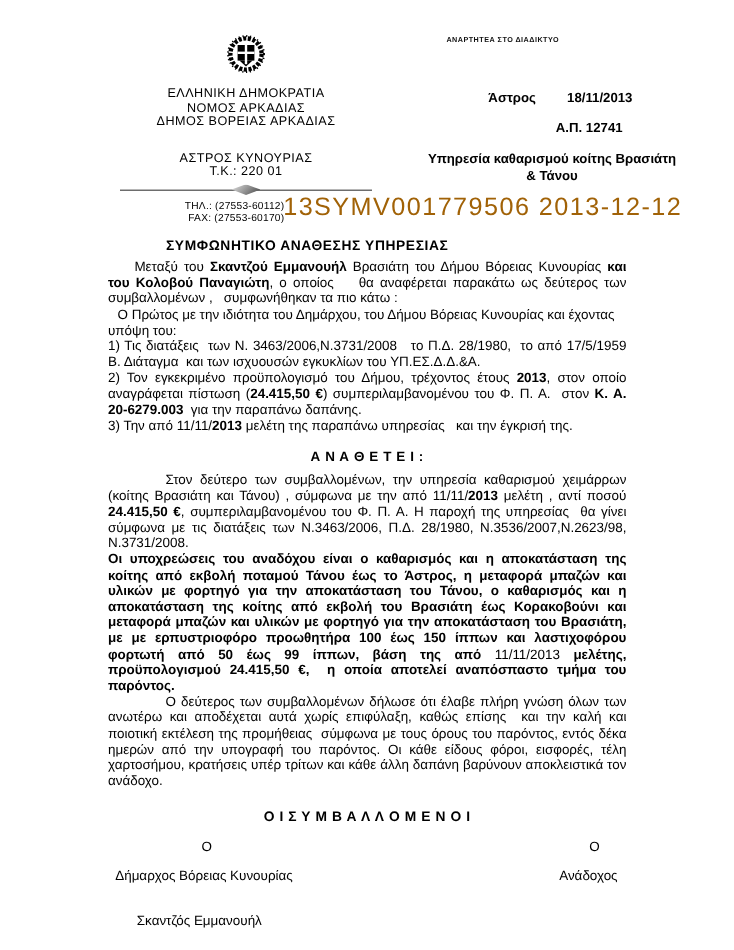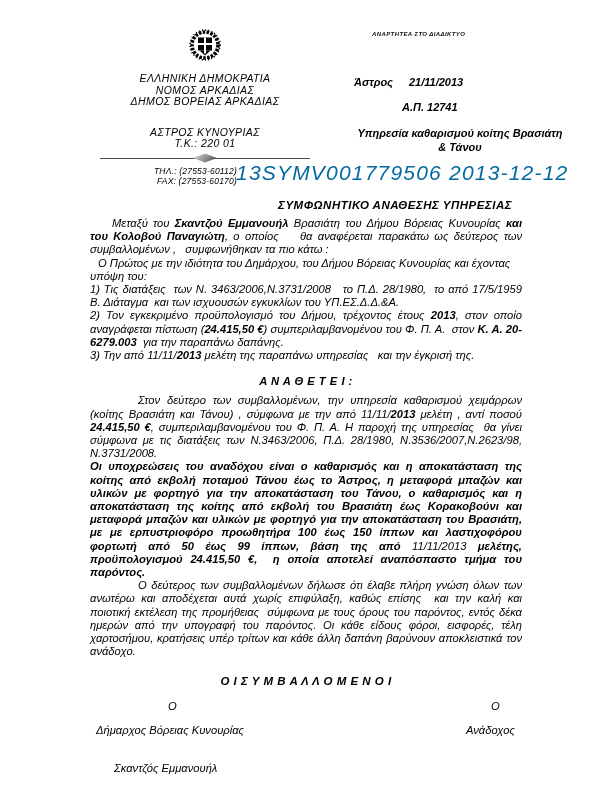--- a/index.html
+++ b/index.html
@@ -28,50 +28,50 @@
   .divider .diamond{
     position:absolute;left:50%;top:0;width:24px;height:9px;margin-left:-12px;
     background:linear-gradient(135deg,#e0e0e0 0%,#8a8a8a 55%,#3f3f3f 100%);
     clip-path:polygon(0 50%,50% 0,100% 50%,50% 100%);
   }
   .telfax{
     position:absolute;left:85px;top:166px;width:152px;
     text-align:right;font-size:8.5px;line-height:10px;letter-spacing:.2px;
   }
   .hdr-right{position:absolute;left:340px;top:76px;width:240px;font-size:11px;font-weight:bold;}
-  .hdr-right .place-date{display:flex;gap:16px;padding-left:14px;}
-  .hdr-right .protocol{margin-top:13px;padding-left:62px;}
+  .hdr-right .place-date{display:flex;gap:26px;padding-left:14px;justify-content:center;}
+  .hdr-right .protocol{margin-top:13px;padding-left:62px;text-align:center;}
   .hdr-right .subject{margin-top:14px;text-align:center;line-height:13.5px;}
   .watermark{
     position:absolute;left:236px;top:161px;
     font-size:21px;letter-spacing:1.2px;white-space:nowrap;
   }
   .doc-title{
     position:absolute;left:0;top:199px;width:512px;
-    text-align:right;font-size:11.5px;font-weight:bold;letter-spacing:.5px;
+    text-align:center;font-size:11.5px;font-weight:bold;letter-spacing:.5px;
   }
   .doc-body{
     position:absolute;left:90px;top:217px;width:432px;
     font-size:11.2px;line-height:13.2px;text-align:justify;
   }
   .para{margin:0;}
   .h-center{text-align:center;font-weight:bold;margin:13px 0 6px;letter-spacing:.5px;}
   .b{font-weight:bold;}
   .sig-block{position:relative;height:130px;}
   .sig-heading{text-align:center;font-weight:bold;margin:16px 0 0;letter-spacing:.5px;font-size:11.5px;}
   .sig-o-left{position:absolute;left:78px;top:12px;}
   .sig-o-right{position:absolute;left:401px;top:12px;}
   .sig-role-left{position:absolute;left:6px;top:36px;}
   .sig-role-right{position:absolute;left:376px;top:36px;}
   .sig-name-left{position:absolute;left:24px;top:74px;}
 </style>
 </head>
 <body>
 
-<div class="page" style="color: rgb(0, 0, 0); font-style: italic;">
+<div class="page" style="color: rgb(0, 0, 0);">
 
   <div class="posting-notice">ΑΝΑΡΤΗΤΕΑ ΣΤΟ ΔΙΑΔΙΚΤΥΟ</div>
 
   <div class="emblem-wrap">
     <span>
       <svg width="36" height="40" viewBox="0 0 36 40" aria-hidden="true">
         <circle cx="18" cy="19" r="15" fill="none" stroke="#000" stroke-width="1.6" stroke-dasharray="1 2.2"></circle>
         <circle cx="18" cy="19" r="13" fill="none" stroke="#000" stroke-width="3.6" stroke-dasharray="2.6 1.3"></circle>
         <rect x="11" y="11.5" width="14" height="13" fill="#000"></rect>
         <polygon points="12.5,24.5 23.5,24.5 18,29.5" fill="#000"></polygon>
@@ -96,30 +96,30 @@
   </div>
 
   <div class="telfax">
     <div>ΤΗΛ.: (27553-60112)</div>
     <div>FAX: (27553-60170)</div>
   </div>
 
   <div class="hdr-right">
     <div class="place-date">
       <span>Άστρος</span>
-      <span>21/11/2013</span>
+      <span>18/11/2013</span>
     </div>
     <div class="protocol">Α.Π. 12741</div>
     <div class="subject">
       <div>Υπηρεσία καθαρισμού κοίτης Βρασιάτη</div>
       <div>&amp; Τάνου</div>
     </div>
   </div>
 
-  <div class="watermark" style="color: #0369a1;">13SYMV001779506 2013-12-12</div>
+  <div class="watermark" style="color: #a16207;">13SYMV001779506 2013-12-12</div>
 
   <div class="doc-title">ΣΥΜΦΩΝΗΤΙΚΟ ΑΝΑΘΕΣΗΣ ΥΠΗΡΕΣΙΑΣ</div>
 
   <div class="doc-body">
 
     <div class="para" style="text-indent: 22px;"><span>Μεταξύ του </span><span class="b">Σκαντζού Εμμανουήλ</span><span> Βρασιάτη του Δήμου Βόρειας Κυνουρίας </span><span class="b">και του Κολοβού Παναγιώτη</span><span>, ο οποίος&nbsp;&nbsp;&nbsp; θα αναφέρεται παρακάτω ως δεύτερος των συμβαλλομένων ,&nbsp;&nbsp; συμφωνήθηκαν τα πιο κάτω :</span></div>
       <div class="para" style="text-indent: 8px; text-align: left;"><span>Ο Πρώτος με την ιδιότητα του Δημάρχου, του Δήμου Βόρειας Κυνουρίας και έχοντας υπόψη του:</span></div>
       <div class="para"><span>1) Τις διατάξεις&nbsp; των Ν. 3463/2006,Ν.3731/2008&nbsp;&nbsp; το Π.Δ. 28/1980,&nbsp; το από 17/5/1959 Β. Διάταγμα&nbsp; και των ισχυουσών εγκυκλίων του ΥΠ.ΕΣ.Δ.Δ.&amp;Α.</span></div>
       <div class="para"><span>2) Τον εγκεκριμένο προϋπολογισμό του Δήμου, τρέχοντος έτους </span><span class="b">2013</span><span>, στον οποίο αναγράφεται πίστωση (</span><span class="b">24.415,50 €</span><span>) συμπεριλαμβανομένου του Φ. Π. Α.&nbsp; στον </span><span class="b">Κ. Α. 20-6279.003</span><span>&nbsp; για την παραπάνω δαπάνης.</span></div>
       <div class="para"><span>3) Την από 11/11/</span><span class="b">2013</span><span> μελέτη της παραπάνω υπηρεσίας&nbsp;&nbsp; και την έγκρισή της.</span></div>

